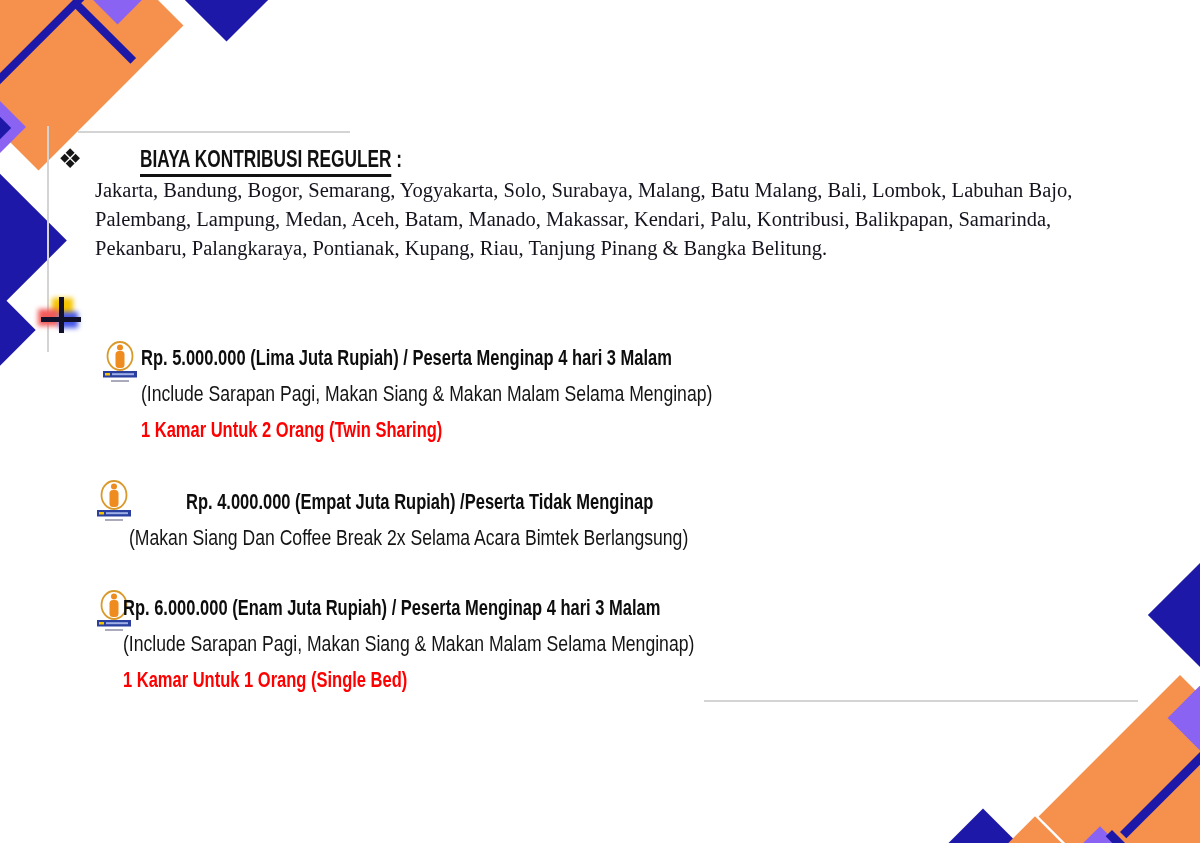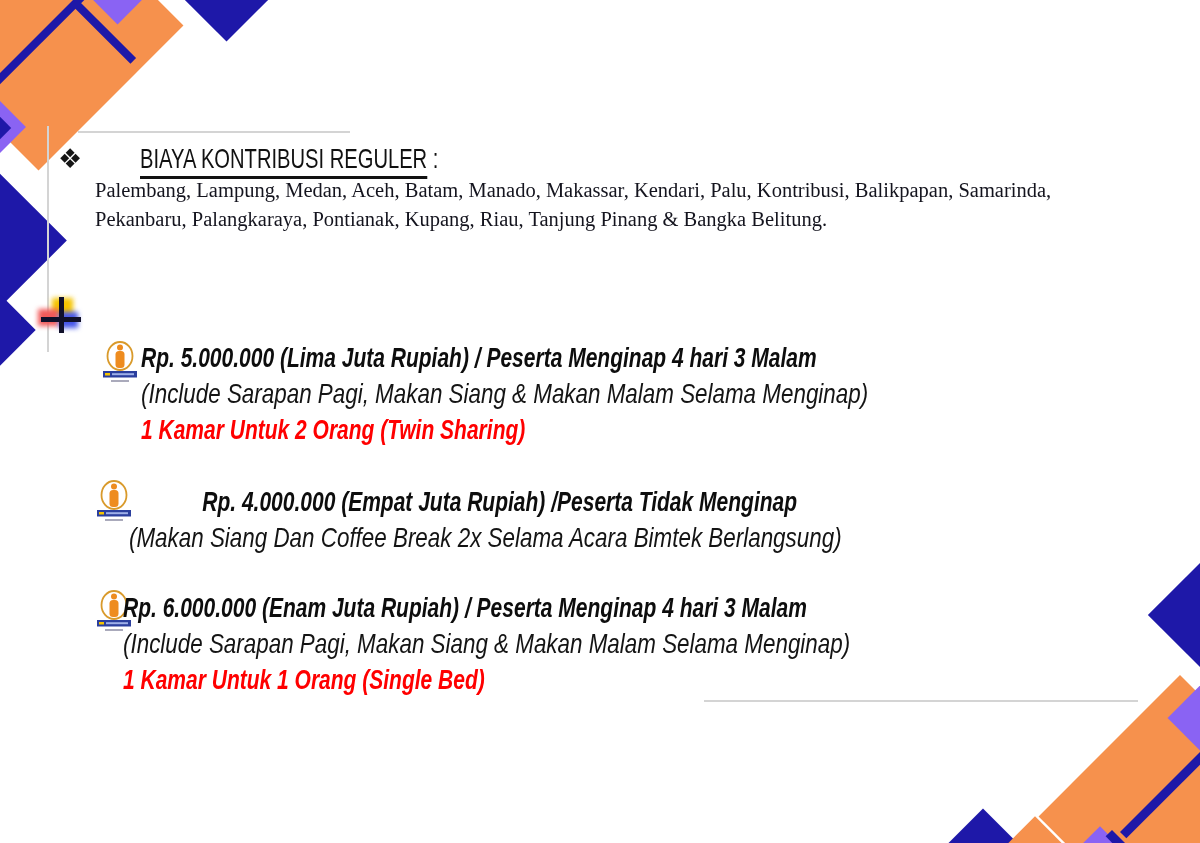--- a/index.html
+++ b/index.html
@@ -6,30 +6,30 @@
   #canvas{position:relative;width:1200px;height:843px;background:#fff;overflow:hidden;
           font-family:"Liberation Sans",sans-serif;color:#111;}
   
   .dm{position:absolute;transform:rotate(45deg);}
   .seg{position:absolute;transform-origin:0 0;}
   .faint{position:absolute;background:#d4d4d4;height:1.5px;}
   .faint-v{position:absolute;background:#d4d4d4;width:1.5px;}
   
   .nowrap{white-space:nowrap;}
   .scale{display:inline-block;transform-origin:0 50%;white-space:nowrap;}
-  #main-heading{position:absolute;left:140px;top:141px;line-height:36px;font-weight:normal;font-size:28px;}
+  #main-heading{position:absolute;left:140px;top:141px;line-height:36px;font-weight:bold;font-size:24px;}
   #main-heading .scale{transform:scaleX(0.72);}
   #heading-title{border-bottom:3.5px solid #111;padding-bottom:2px;}
   #heading-bullet{position:absolute;left:58px;top:144px;font-size:27px;color:#151515;line-height:30px;}
   #cities{position:absolute;left:95px;top:176px;font-family:"Liberation Serif",serif;
           font-size:20.5px;line-height:29px;color:#14141e;}
   #contrib-heading{position:absolute;left:101px;top:296px;line-height:38px;font-size:31px;
                    font-weight:bold;color:#ff0000;}
   #contrib-heading .scale{transform:scaleX(0.68);}
-  .item{position:absolute;font-size:28px;line-height:36px;font-style:italic;}
+  .item{position:absolute;font-size:22px;line-height:36px;}
   .item .price{font-weight:bold;color:#0d0d0d;transform:scaleX(0.75);transform-origin:0 50%;white-space:nowrap;}
   .item .detail{color:#141414;transform:scaleX(0.80);transform-origin:0 50%;white-space:nowrap;}
   .item .room{font-weight:bold;color:#ff0000;transform:scaleX(0.75);transform-origin:0 50%;white-space:nowrap;}
   #item-1{left:141px;top:340px;}
   #item-2{left:129px;top:484px;text-align:right;}
   #item-3{left:123px;top:590px;}
   .emblem{position:absolute;width:36px;height:44px;}
   #emblem-1{left:102px;top:340px;}
   #emblem-2{left:96px;top:479px;}
   #emblem-3{left:96px;top:589px;}
@@ -71,20 +71,21 @@
   <div class="faint" style="left:704px;top:700px;width:434px;"></div>
 
   <div id="heading-bullet">❖</div>
   <div id="main-heading">
     <span class="scale">
       <span id="heading-title">BIAYA KONTRIBUSI REGULER</span><span> :</span>
     </span>
   </div>
 
   <div id="cities">
+    <div class="nowrap">Jakarta, Bandung, Bogor, Semarang, Yogyakarta, Solo, Surabaya, Malang, Batu Malang, Bali, Lombok, Labuhan Bajo,</div>
     <div class="nowrap">Palembang, Lampung, Medan, Aceh, Batam, Manado, Makassar, Kendari, Palu, Kontribusi, Balikpapan, Samarinda,</div>
     <div class="nowrap">Pekanbaru, Palangkaraya, Pontianak, Kupang, Riau, Tanjung Pinang &amp; Bangka Belitung.</div>
   </div>
 
   <div id="plus-icon">
     <div class="sq sq-y"></div>
     <div class="sq sq-r"></div>
     <div class="sq sq-b"></div>
     <div class="bar-v"></div>
     <div class="bar-h"></div>

